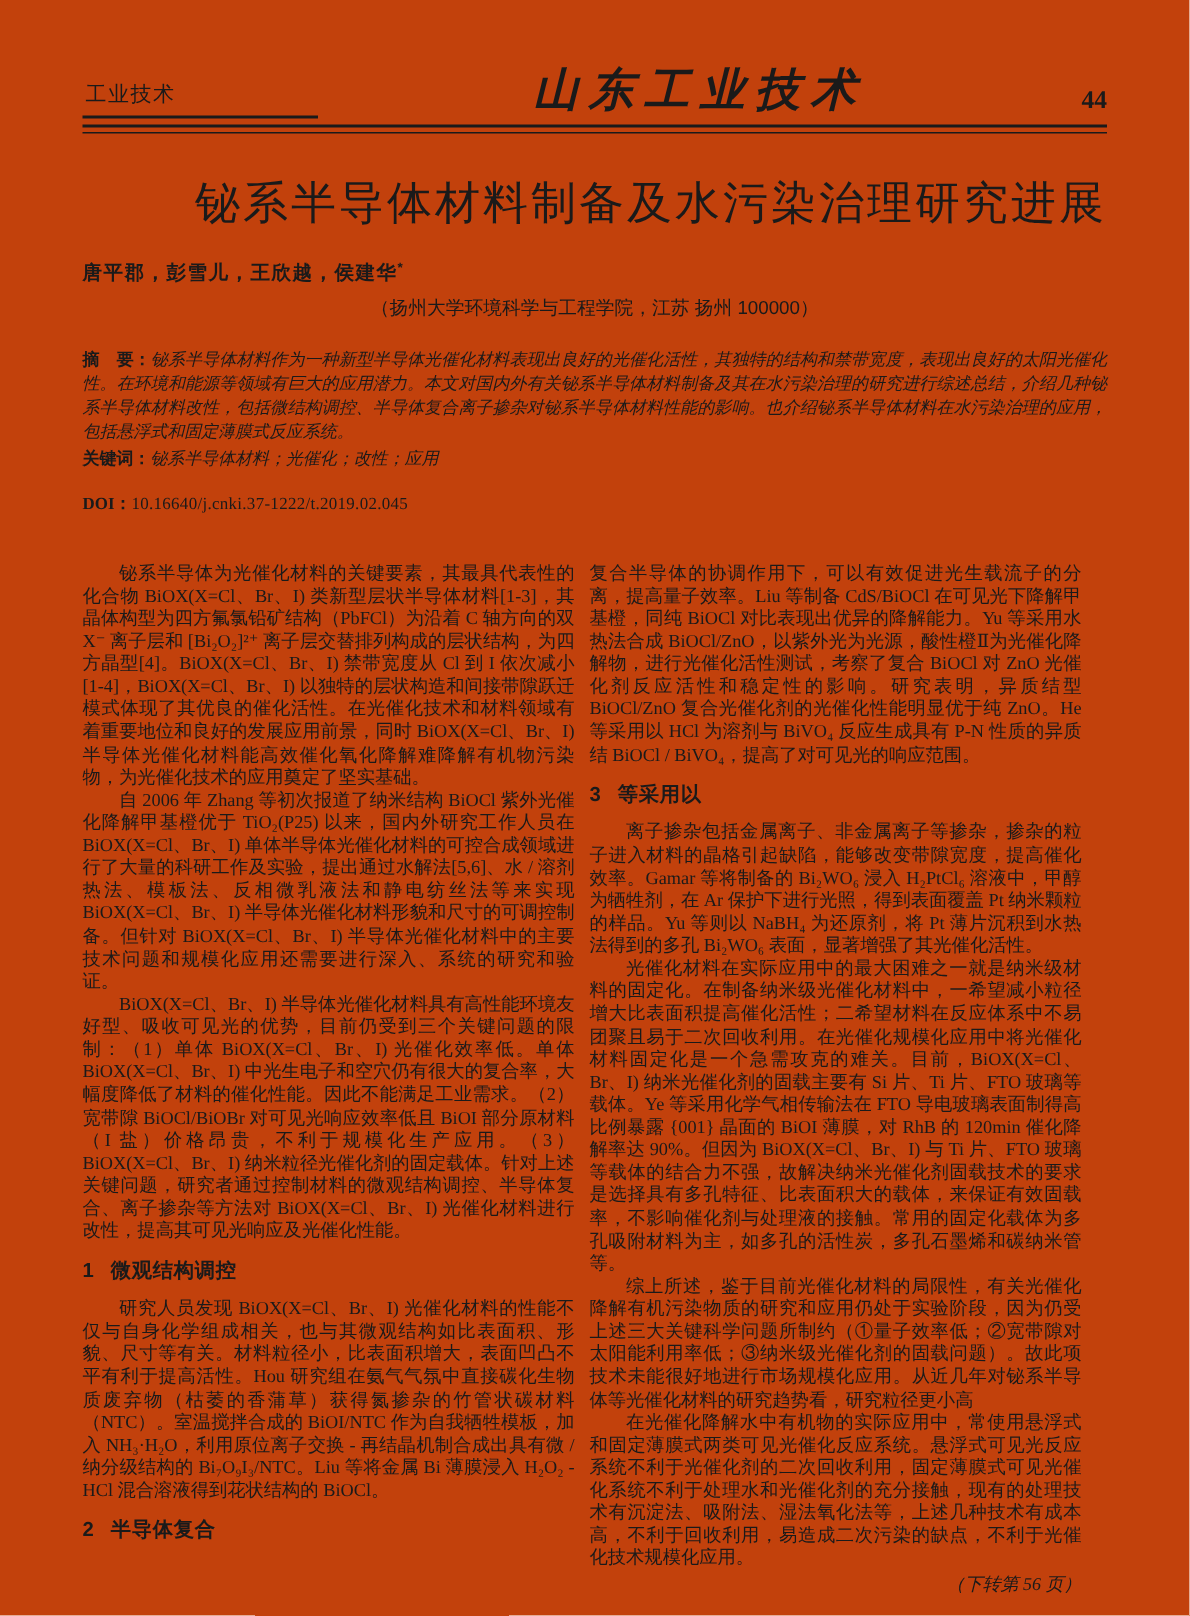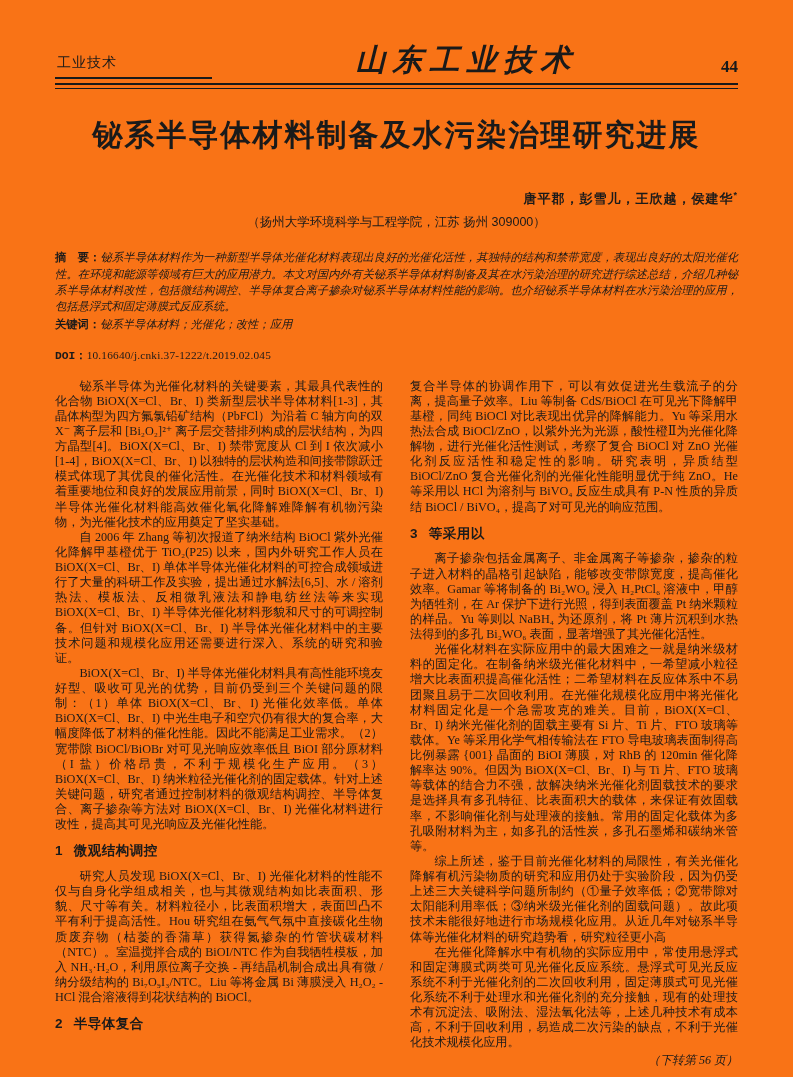--- a/index.html
+++ b/index.html
@@ -1,56 +1,56 @@
 <!DOCTYPE html>
 <html lang="zh"><head>
 <meta charset="utf-8">
 <style>
   html,body{margin:0;padding:0;background:#ffffff;}
   .page{
-    width:793px;height:1077px;background:#f97316;color:#1a1a1a;
+    width:793px;height:1077px;background:#c2410c;color:#1a1a1a;
     box-sizing:border-box;padding:38px 55px 30px 55px;position:relative;
     font-family:"Liberation Serif","DejaVu Serif",serif;overflow:hidden;
   }
   
   .hdr-row{display:flex;justify-content:space-between;align-items:flex-end;}
   .hdr-section{
     font-family:"Liberation Sans","DejaVu Sans",sans-serif;
     font-size:14px;letter-spacing:1px;
     border-bottom:2px solid #1a1a1a;padding:0 95px 5px 2px;
   }
   .hdr-journal{
     font-size:30px;font-weight:bold;font-style:italic;
     letter-spacing:7px;transform:translateY(2px);
   }
   .hdr-page{font-size:17px;font-weight:bold;padding-bottom:2px;}
   .hdr-rule{margin-top:4px;height:3px;border-top:2.5px solid #1a1a1a;border-bottom:1px solid #1a1a1a;}
   
   .title{
-    text-align:center;font-size:30px;font-weight:bold;letter-spacing:2px;
+    text-align:right;font-size:30px;font-weight:normal;letter-spacing:2px;
     margin:26px 0 0 0;
   }
   .authors{
-    text-align:right;font-size:13px;font-weight:bold;margin-top:34px;
+    text-align:left;font-size:13px;font-weight:bold;margin-top:17px;
     font-family:"Liberation Sans","DejaVu Sans",sans-serif;letter-spacing:1px;
   }
   .authors sup{font-size:9px;}
   .affiliation{
     text-align:center;font-size:12.5px;margin-top:6px;
     font-family:"Liberation Sans","DejaVu Sans",sans-serif;
   }
   
   .abstract{margin-top:18px;font-size:11.3px;line-height:1.42;text-align:justify;}
-  .lab{font-weight:bold;font-family:Liberation Mono, monospace;font-style:normal;}
+  .lab{font-weight:bold;font-family:Liberation Serif, serif;font-style:normal;}
   .kai{font-style:italic;}
   .kwline{font-size:11.3px;line-height:1.42;margin-top:2px;}
   .doiline{font-size:11.3px;line-height:1.42;margin-top:14px;}
   .doival{letter-spacing:0.2px;}
   
-  .cols{display:flex;gap:27px;margin-top:14px;}
+  .cols{display:flex;gap:10px;margin-top:30px;}
   .col{width:328px;font-size:12.2px;line-height:1.24;text-align:justify;}
   .col p{margin:0 0 0 0;}
   .col p.indent{text-indent:2em;}
   .sec{
     font-family:"Liberation Sans","DejaVu Sans",sans-serif;
     font-size:13.5px;font-weight:bold;margin:11px 0 9px 0;letter-spacing:0.5px;
   }
   .sec .num{margin-right:0.8em;}
   .continue-note{text-align:right;font-style:italic;font-size:12px;margin-top:2px;}
 </style>
@@ -65,33 +65,33 @@
       <span class="hdr-journal">山东工业技术</span>
       <span class="hdr-page">44</span>
     </div>
     <div class="hdr-rule"></div>
   </header>
 
   <h1 class="title">铋系半导体材料制备及水污染治理研究进展</h1>
 
   <div class="authors"><span>唐平郡，彭雪儿，王欣越，侯建华</span><sup>*</sup></div>
 
-  <div class="affiliation">（扬州大学环境科学与工程学院，江苏 扬州 309000）</div>
+  <div class="affiliation">（扬州大学环境科学与工程学院，江苏 扬州 100000）</div>
 
   <div class="abstract"><span class="lab">摘　要：</span><span class="kai">铋系半导体材料作为一种新型半导体光催化材料表现出良好的光催化活性，其独特的结构和禁带宽度，表现出良好的太阳光催化性。在环境和能源等领域有巨大的应用潜力。本文对国内外有关铋系半导体材料制备及其在水污染治理的研究进行综述总结，介绍几种铋系半导体材料改性，包括微结构调控、半导体复合离子掺杂对铋系半导体材料性能的影响。也介绍铋系半导体材料在水污染治理的应用，包括悬浮式和固定薄膜式反应系统。</span></div>
 
   <div class="kwline"><span class="lab">关键词：</span><span class="kai">铋系半导体材料；光催化；改性；应用</span></div>
 
   <div class="doiline"><span class="lab">DOI：</span><span class="doival">10.16640/j.cnki.37-1222/t.2019.02.045</span></div>
 
   <main class="cols">
 
     <section class="col">
       <p class="indent">铋系半导体为光催化材料的关键要素，其最具代表性的化合物 BiOX(X=Cl、Br、I) 类新型层状半导体材料[1-3]，其晶体构型为四方氟氯铅矿结构（PbFCl）为沿着 C 轴方向的双 X⁻ 离子层和 [Bi₂O₂]²⁺ 离子层交替排列构成的层状结构，为四方晶型[4]。BiOX(X=Cl、Br、I) 禁带宽度从 Cl 到 I 依次减小[1-4]，BiOX(X=Cl、Br、I) 以独特的层状构造和间接带隙跃迁模式体现了其优良的催化活性。在光催化技术和材料领域有着重要地位和良好的发展应用前景，同时 BiOX(X=Cl、Br、I) 半导体光催化材料能高效催化氧化降解难降解有机物污染物，为光催化技术的应用奠定了坚实基础。</p>
-      <p class="indent">自 2006 年 Zhang 等初次报道了纳米结构 BiOCl 紫外光催化降解甲基橙优于 TiO₂(P25) 以来，国内外研究工作人员在 BiOX(X=Cl、Br、I) 单体半导体光催化材料的可控合成领域进行了大量的科研工作及实验，提出通过水解法[6,5]、水 / 溶剂热法、模板法、反相微乳液法和静电纺丝法等来实现 BiOX(X=Cl、Br、I) 半导体光催化材料形貌和尺寸的可调控制备。但针对 BiOX(X=Cl、Br、I) 半导体光催化材料中的主要技术问题和规模化应用还需要进行深入、系统的研究和验证。</p>
+      <p class="indent">自 2006 年 Zhang 等初次报道了纳米结构 BiOCl 紫外光催化降解甲基橙优于 TiO₂(P25) 以来，国内外研究工作人员在 BiOX(X=Cl、Br、I) 单体半导体光催化材料的可控合成领域进行了大量的科研工作及实验，提出通过水解法[5,6]、水 / 溶剂热法、模板法、反相微乳液法和静电纺丝法等来实现 BiOX(X=Cl、Br、I) 半导体光催化材料形貌和尺寸的可调控制备。但针对 BiOX(X=Cl、Br、I) 半导体光催化材料中的主要技术问题和规模化应用还需要进行深入、系统的研究和验证。</p>
       <p class="indent">BiOX(X=Cl、Br、I) 半导体光催化材料具有高性能环境友好型、吸收可见光的优势，目前仍受到三个关键问题的限制：（1）单体 BiOX(X=Cl、Br、I) 光催化效率低。单体 BiOX(X=Cl、Br、I) 中光生电子和空穴仍有很大的复合率，大幅度降低了材料的催化性能。因此不能满足工业需求。（2）宽带隙 BiOCl/BiOBr 对可见光响应效率低且 BiOI 部分原材料（I 盐）价格昂贵，不利于规模化生产应用。（3）BiOX(X=Cl、Br、I) 纳米粒径光催化剂的固定载体。针对上述关键问题，研究者通过控制材料的微观结构调控、半导体复合、离子掺杂等方法对 BiOX(X=Cl、Br、I) 光催化材料进行改性，提高其可见光响应及光催化性能。</p>
       <h2 class="sec"><span class="num">1</span><span>微观结构调控</span></h2>
       <p class="indent">研究人员发现 BiOX(X=Cl、Br、I) 光催化材料的性能不仅与自身化学组成相关，也与其微观结构如比表面积、形貌、尺寸等有关。材料粒径小，比表面积增大，表面凹凸不平有利于提高活性。Hou 研究组在氨气气氛中直接碳化生物质废弃物（枯萎的香蒲草）获得氮掺杂的竹管状碳材料（NTC）。室温搅拌合成的 BiOI/NTC 作为自我牺牲模板，加入 NH₃·H₂O，利用原位离子交换 - 再结晶机制合成出具有微 / 纳分级结构的 Bi₇O₉I₃/NTC。Liu 等将金属 Bi 薄膜浸入 H₂O₂ - HCl 混合溶液得到花状结构的 BiOCl。</p>
       <h2 class="sec"><span class="num">2</span><span>半导体复合</span></h2>
     </section>
 
     <section class="col">
       <p>复合半导体的协调作用下，可以有效促进光生载流子的分离，提高量子效率。Liu 等制备 CdS/BiOCl 在可见光下降解甲基橙，同纯 BiOCl 对比表现出优异的降解能力。Yu 等采用水热法合成 BiOCl/ZnO，以紫外光为光源，酸性橙Ⅱ为光催化降解物，进行光催化活性测试，考察了复合 BiOCl 对 ZnO 光催化剂反应活性和稳定性的影响。研究表明，异质结型 BiOCl/ZnO 复合光催化剂的光催化性能明显优于纯 ZnO。He 等采用以 HCl 为溶剂与 BiVO₄ 反应生成具有 P-N 性质的异质结 BiOCl / BiVO₄，提高了对可见光的响应范围。</p>
       <h2 class="sec"><span class="num">3</span><span>等采用以</span></h2>
       <p class="indent">离子掺杂包括金属离子、非金属离子等掺杂，掺杂的粒子进入材料的晶格引起缺陷，能够改变带隙宽度，提高催化效率。Gamar 等将制备的 Bi₂WO₆ 浸入 H₂PtCl₆ 溶液中，甲醇为牺牲剂，在 Ar 保护下进行光照，得到表面覆盖 Pt 纳米颗粒的样品。Yu 等则以 NaBH₄ 为还原剂，将 Pt 薄片沉积到水热法得到的多孔 Bi₂WO₆ 表面，显著增强了其光催化活性。</p>

